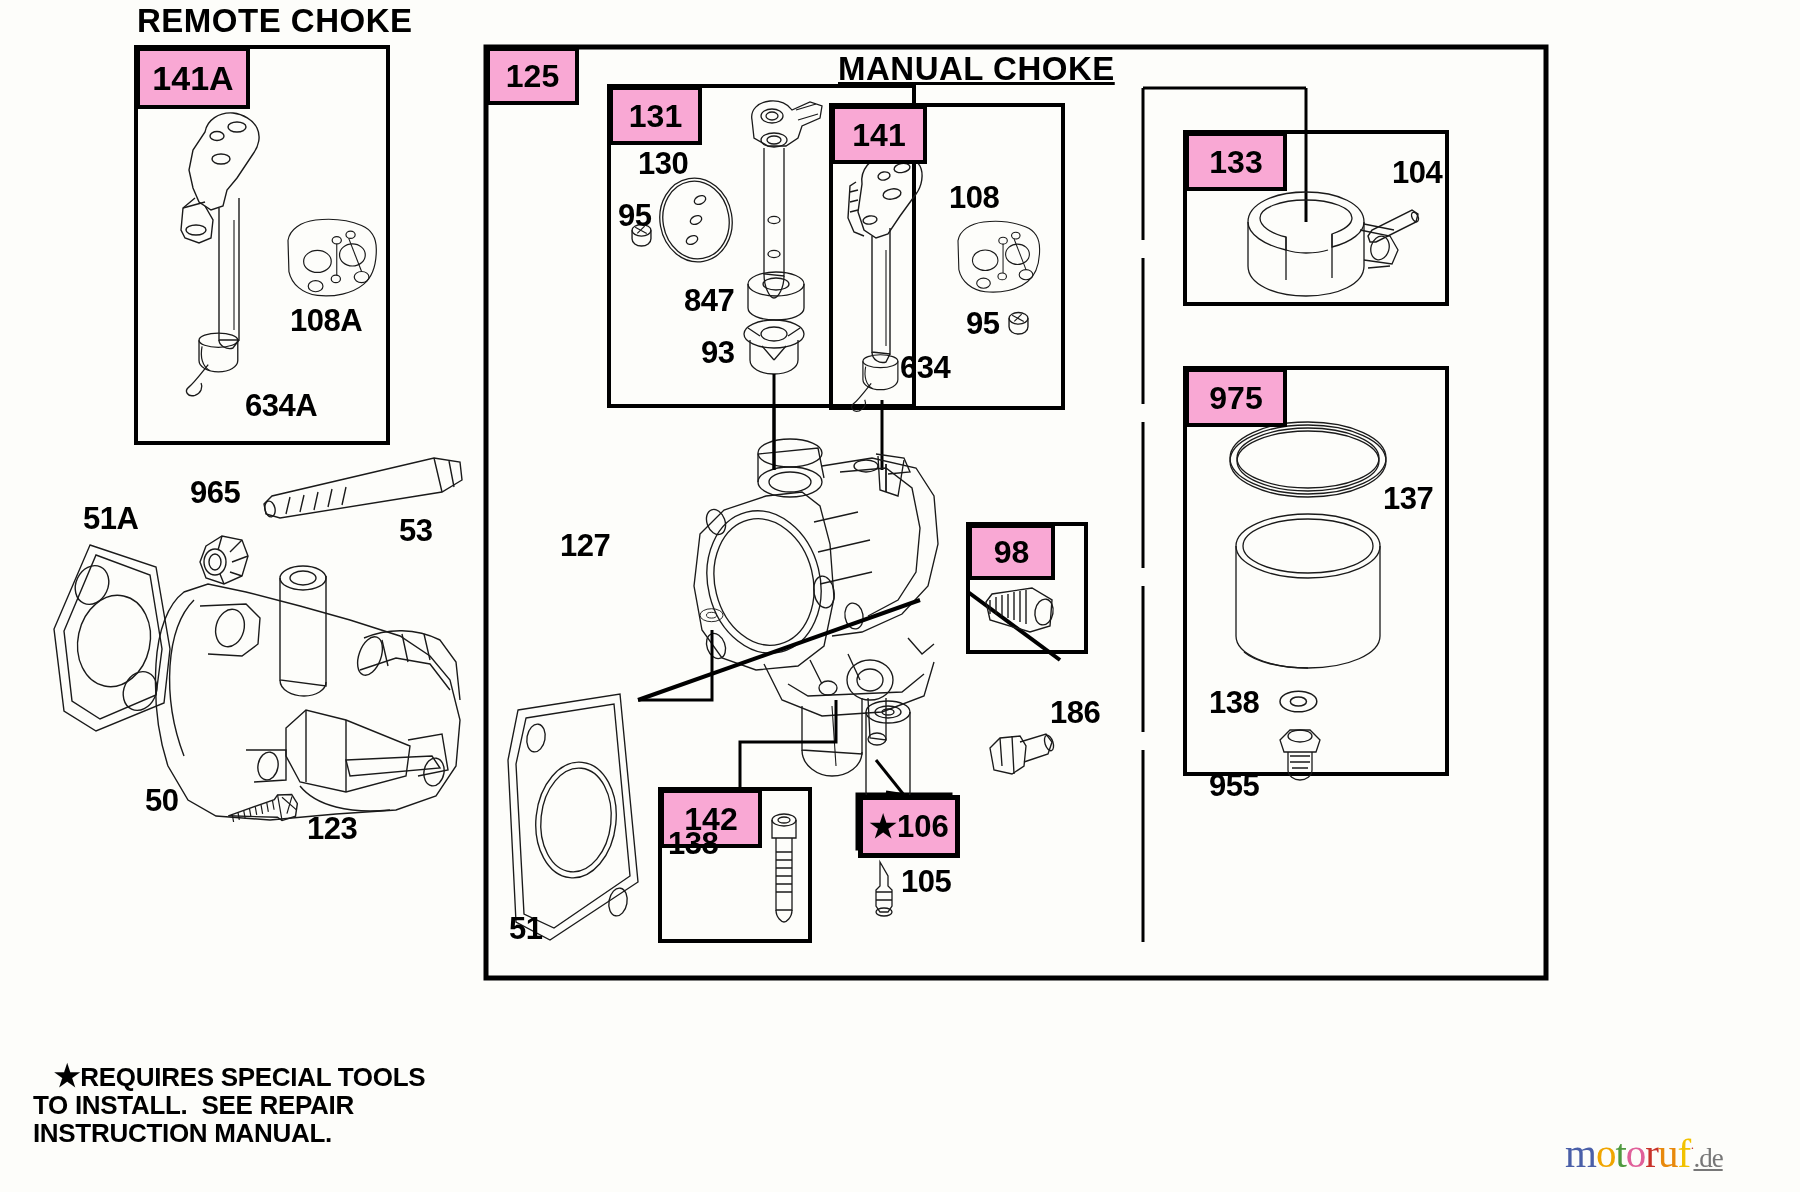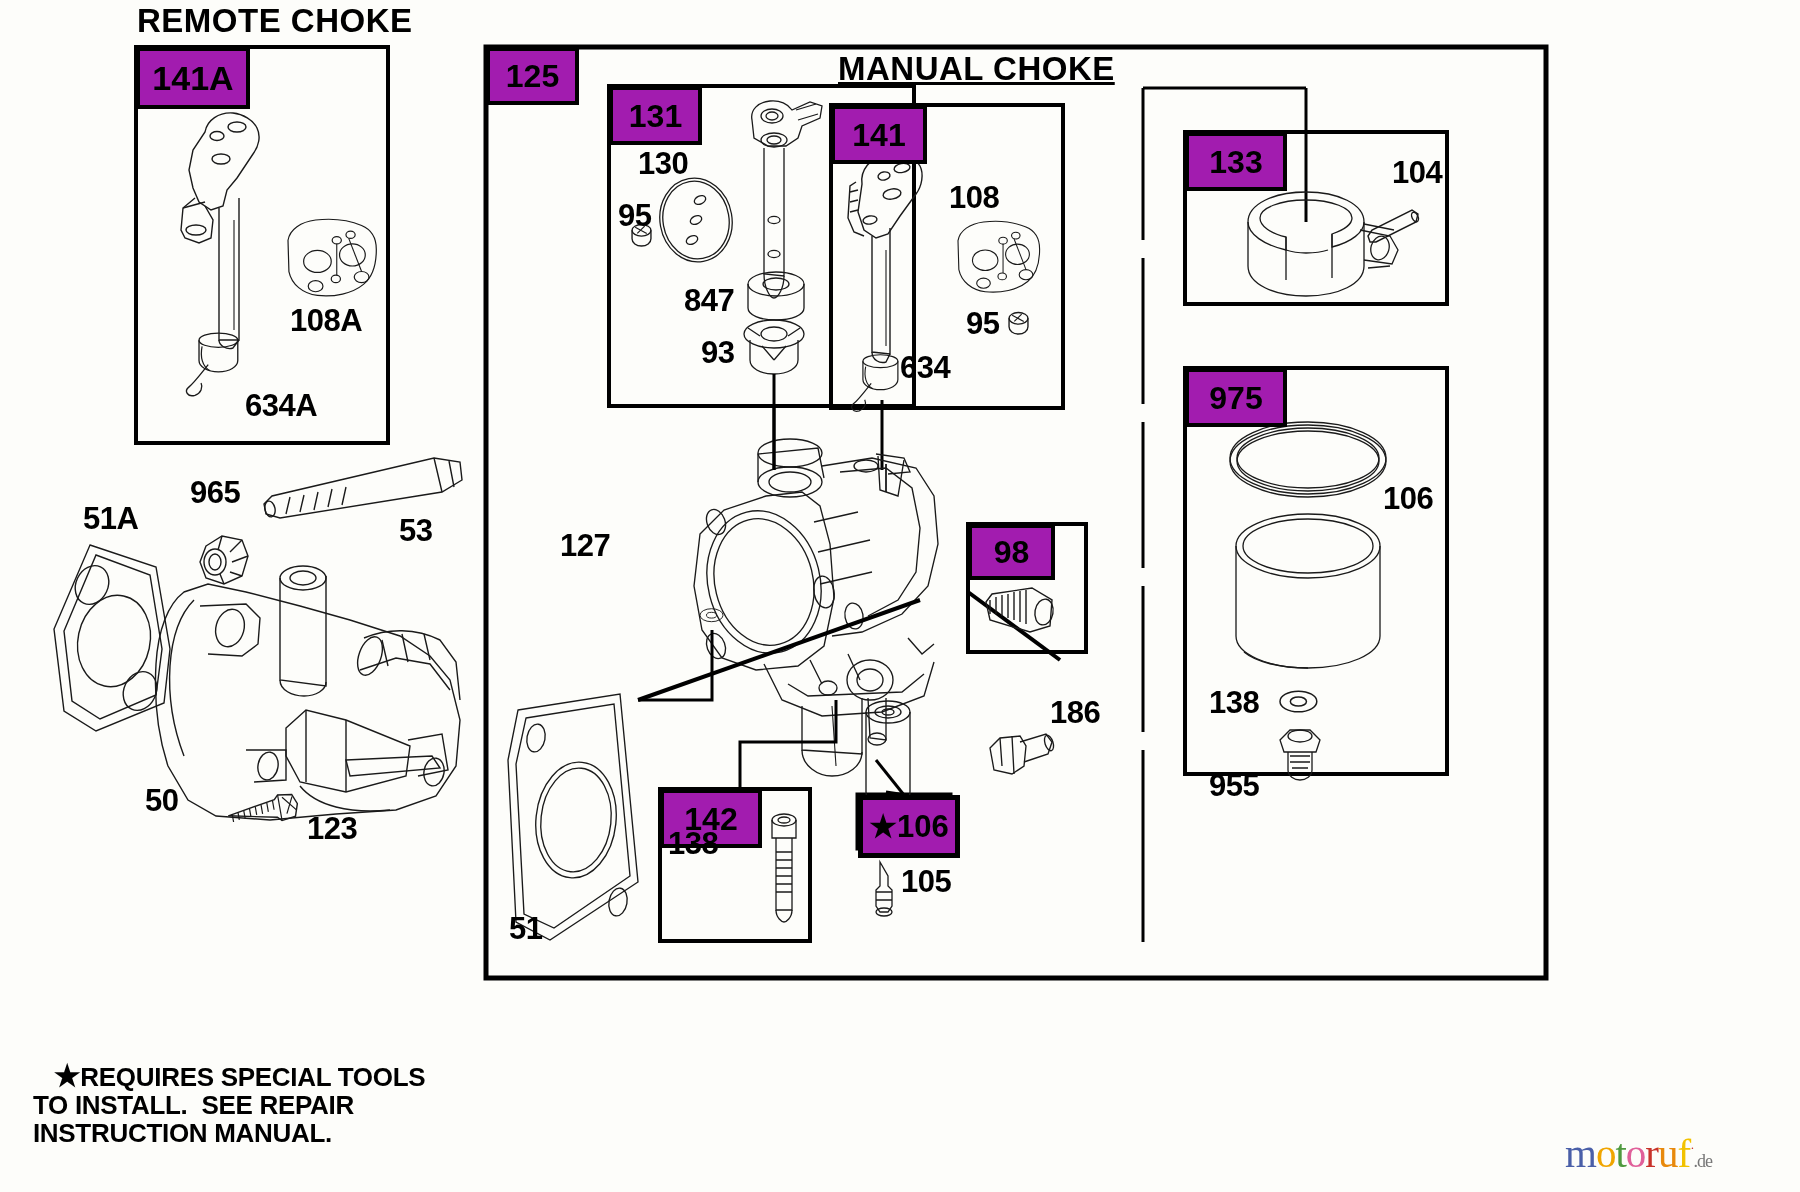--- a/index.html
+++ b/index.html
@@ -4,38 +4,38 @@
 <style>
   html,body{margin:0;padding:0;background:#fdfdfa;}
   body{width:1800px;height:1192px;position:relative;overflow:hidden;
        font-family:"Liberation Sans", sans-serif;color:#000;}
   .stage{position:absolute;left:0;top:0;width:1800px;height:1192px;}
 
   
   .lbl{position:absolute;font-weight:bold;font-family:"Liberation Sans",sans-serif;
        letter-spacing:-0.5px;line-height:1;white-space:nowrap;}
   .hdr{position:absolute;font-weight:bold;font-size:33px;letter-spacing:0.5px;white-space:nowrap;}
-  .tagbox{position:absolute;border:4px solid #000;background:#a21caf;
+  .tagbox{position:absolute;border:4px solid #000;background:#f9a8d4;
           display:flex;align-items:center;justify-content:center;
           font-weight:bold;line-height:1;}
   svg.over{position:absolute;left:0;top:0;width:1800px;height:1192px;
            pointer-events:none;overflow:visible;}
 
   
   .star{font-size:30px;line-height:1;}
 
   
   .note{position:absolute;font-weight:bold;font-size:26px;line-height:1.08;
         letter-spacing:-0.3px;white-space:pre;}
 
   
   .logo{position:absolute;font-family:"Liberation Serif",serif;font-size:41px;
         letter-spacing:-1px;white-space:nowrap;}
   .logo span{display:inline-block;}
-  .logo .de{font-size:18px;color:#777;}
+  .logo .de{font-size:27px;color:#777;text-decoration:underline;}
   .sup{font-size:13px;vertical-align:super;}
 </style>
 </head>
 <body>
 
 <div class="stage">
 
   <svg class="over" viewBox="0 0 1800 1192">
     <defs>
       <g id="gasketPlate">
@@ -429,21 +429,21 @@
   <div class="lbl" style="left:622px;top:148px;font-size:31px;margin-left:16px;">130</div>
   <div class="lbl" style="left:618px;top:200px;font-size:31px;">95</div>
   <div class="lbl" style="left:684px;top:285px;font-size:31px;">847</div>
   <div class="lbl" style="left:701px;top:337px;font-size:31px;">93</div>
 
   <div class="lbl" style="left:949px;top:182px;font-size:31px;">108</div>
   <div class="lbl" style="left:966px;top:308px;font-size:31px;">95</div>
   <div class="lbl" style="left:900px;top:352px;font-size:31px;">634</div>
 
   <div class="lbl" style="left:1392px;top:157px;font-size:31px;">104</div>
-  <div class="lbl" style="left:1383px;top:483px;font-size:31px;">106</div>
+  <div class="lbl" style="left:1383px;top:483px;font-size:31px;">137</div>
   <div class="lbl" style="left:1209px;top:687px;font-size:31px;">138</div>
   <div class="lbl" style="left:1209px;top:730px;font-size:31px;margin-top:40px;">955</div>
 
   <div class="lbl" style="left:560px;top:530px;font-size:31px;">127</div>
   <div class="lbl" style="left:1050px;top:697px;font-size:31px;">186</div>
   <div class="lbl" style="left:901px;top:866px;font-size:31px;">105</div>
   <div class="lbl" style="left:668px;top:828px;font-size:31px;">138</div>
   <div class="lbl" style="left:509px;top:913px;font-size:31px;">51</div>
 
   <div class="note" style="left:26px;top:1033px;">

